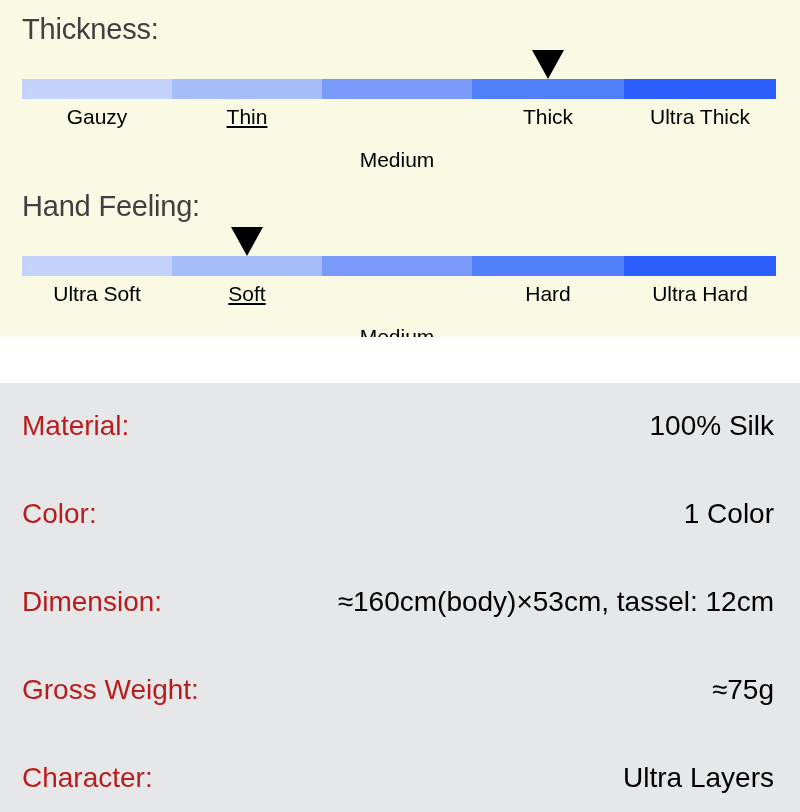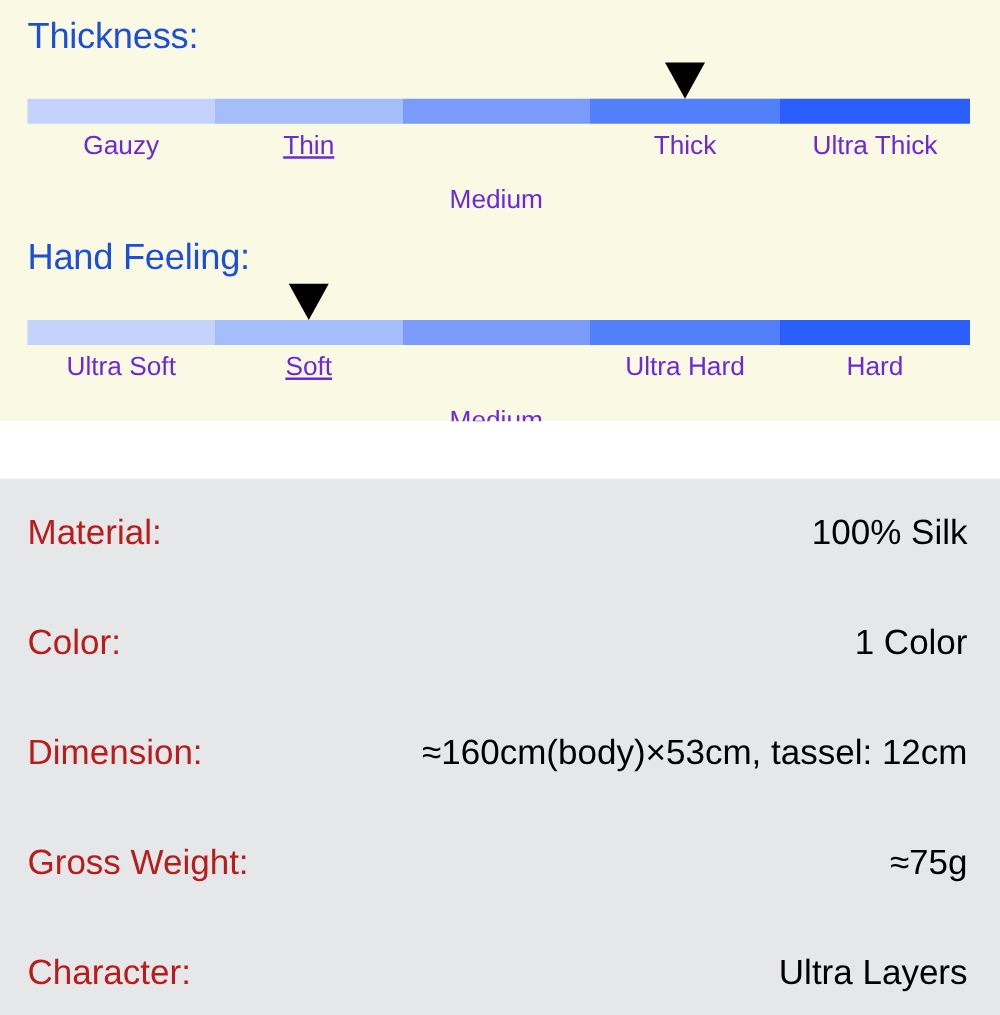--- a/index.html
+++ b/index.html
@@ -33,21 +33,21 @@
   }
   .scale-block.thickness { top: 0; }
   .scale-block.hand      { top: 177px; }
 
   .scale-title {
     position: absolute;
     left: 22px;
     top: 12px;
     font-size: 29px;
     line-height: 34px;
-    color: #1d4ed8;
+    color: #404040;
     white-space: nowrap;
     letter-spacing: -0.2px;
   }
 
   .scale-track-wrap {
     position: absolute;
     left: 22px;
     top: 79px;
     width: 754px;
     height: 20px;
@@ -87,21 +87,21 @@
     left: 22px;
     top: 103px;
     width: 754px;
     height: 28px;
     display: flex;
   }
   .scale-label {
     text-align: center;
     font-size: 21px;
     line-height: 28px;
-    color: #6d28d9;
+    color: #000000;
     white-space: nowrap;
   }
   .scale-label.l0 { width: 150px; }
   .scale-label.l1 { width: 150px; text-decoration: underline; }
   .scale-label.l2 { width: 150px; margin-top: 43px; }
   .scale-label.l3 { width: 152px; text-align: center; }
   .scale-label.l4 { width: 152px; }
 
   
   .separator {
@@ -193,22 +193,22 @@
         <div class="scale-seg s3" style="background: rgb(82, 128, 250);"></div>
         <div class="scale-seg s4" style="background: rgb(42, 95, 251);"></div>
       </div>
       <div class="scale-marker" style="border-top-color: rgb(0, 0, 0); left: 225px;"></div>
     </div>
 
     <div class="scale-labels">
       <div class="scale-label l0">Ultra Soft</div>
       <div class="scale-label l1">Soft</div>
       <div class="scale-label l2">Medium</div>
+      <div class="scale-label l3">Hard</div>
       <div class="scale-label l4">Ultra Hard</div>
-      <div class="scale-label l3">Hard</div>
     </div>
   </div>
 
 </div>
 
 <div class="separator" style="background: rgb(255, 255, 255);"></div>
 
 <div class="spec-panel" style="background: rgb(230, 231, 232);">
 
   <div class="spec-row r0">

